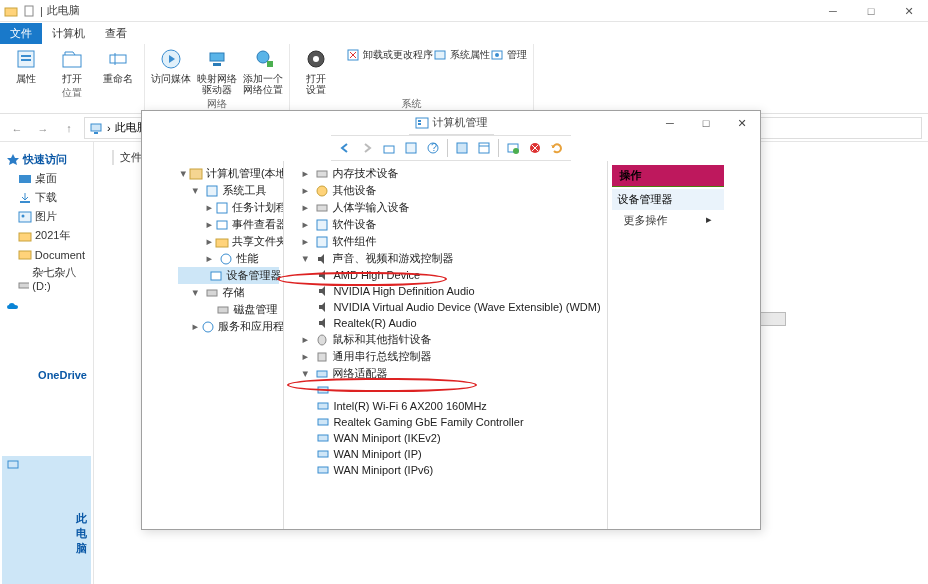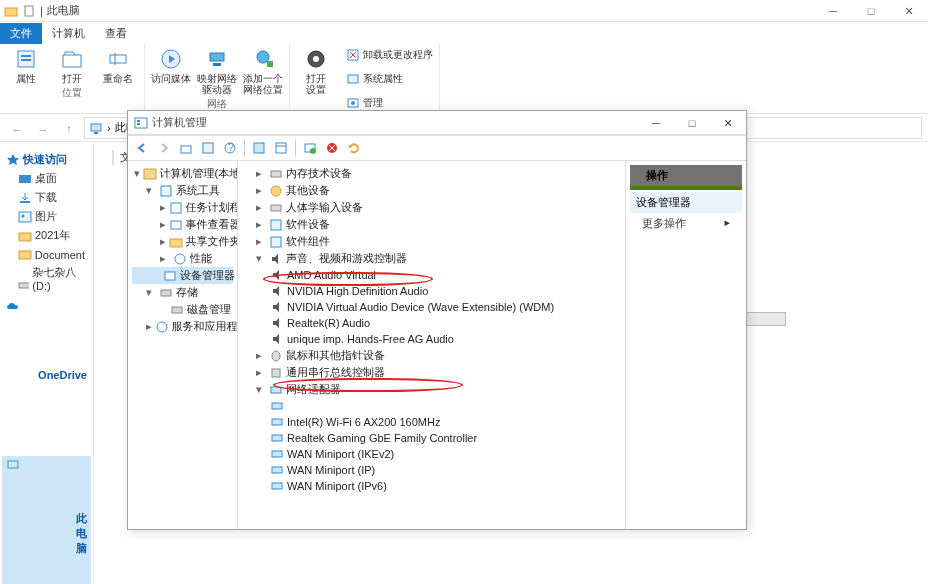--- a/index.html
+++ b/index.html
@@ -33,40 +33,40 @@
 .sbhead{display:flex;align-items:center;gap:3px;color:#0a58a6;font-weight:bold;padding:2px 4px;}
 .sbitem{display:flex;align-items:flex-end;gap:3px;padding:2px 6px 2px 16px;color:#333;}
 .sbitem .i{width:14px;height:14px;}
 .content{flex:1;padding:8px 12px;}
 .content .big{display:flex;align-items:center;gap:8px}
 .drive{margin-top:12px;}
 .drive .dhead{display:flex;align-items:center;gap:6px;}
 .drive .bar{width:160px;height:14px;border:1px solid #bbb;margin-top:3px;background:linear-gradient(to right,#26a0da 0%,#26a0da 28%,#e9e9e9 28%,#e9e9e9 100%);}
 .drive .dtxt{font-size:10px;color:#555;margin-top:2px;}
 
-.dm{position:absolute;left:127px;top:110px;width:620px;height:420px;background:#fff;border:1px solid #a0a0a0;box-shadow:2px 2px 10px rgba(0,0,0,.15);display:flex;flex-direction:column;}
+.dm{position:absolute;left:141px;top:110px;width:620px;height:420px;background:#fff;border:1px solid #a0a0a0;box-shadow:2px 2px 10px rgba(0,0,0,.15);display:flex;flex-direction:column;align-items:center;}
 .dmtitle{height:24px;display:flex;align-items:center;padding:0 6px;color:#444;border-bottom:1px solid #ddd;}
 .dmwinbtns{position:absolute;right:0;top:0;display:flex;}
 .dmwinbtns div{width:36px;height:24px;display:flex;align-items:center;justify-content:center;color:#444;}
 .dmmenu{height:20px;display:flex;align-items:center;padding:0 4px;gap:2px;}
 .dmmenu .m{padding:2px 6px;color:#333;}
 .dmtool{height:26px;display:flex;align-items:center;padding:0 4px;gap:2px;border-top:1px solid #e0e0e0;border-bottom:1px solid #e0e0e0;}
 .dmtool .tb{width:20px;height:20px;display:flex;align-items:center;justify-content:center;}
 .dmbody{flex:1;display:flex;overflow:hidden;}
 .dmleft{width:110px;border-right:1px solid #ddd;padding:4px;overflow:hidden;}
 .dmmid{flex:1;border-right:1px solid #ddd;padding:4px;overflow-y:auto;}
 .dmright{width:120px;padding:4px;}
 .tree{font-size:11px;color:#222;}
 .tnode{display:flex;align-items:center;gap:3px;padding:1px 2px;white-space:nowrap;}
 .tarrow{width:10px;color:#666;}
 .ticon{width:14px;height:14px;flex-shrink:0;}
 .selected{background:#cde6f7;}
 .indent-1{padding-left:14px;}
 .indent-2{padding-left:28px;}
-.actionhead{background:#737373;font-weight:bold;padding:3px 16px;border-bottom:4px solid #4d7c0f;}
+.actionhead{background:#be185d;font-weight:bold;padding:3px 8px;border-bottom:1px solid #4d7c0f;}
 .actsub{background:#eaf3fb;padding:3px 6px;margin-top:2px;}
 .actitem{padding:3px 12px;color:#333;}
 .annot{position:absolute;border:2px solid #d22;border-radius:50%/60%;pointer-events:none;}
 </style>
 </head>
 <body>
 
 <div class="titlebar">
   <span class="ico">
       <svg width="14" height="14">
@@ -166,21 +166,21 @@
       <div class="rbtn">
           <div class="ricon">
             <svg width="24" height="24">
               <circle cx="12" cy="12" r="8" fill="#555" stroke="#333"></circle>
               <circle cx="12" cy="12" r="3" fill="#fff"></circle>
             </svg>
           </div>
           <div class="rlbl" style="white-space:pre-line;">打开
 设置</div>
         </div>
-      <div style="display:flex;flex-direction:column;gap:6px;margin-left:4px;">
+      <div style="display:flex;flex-direction:row;gap:0;margin-left:4px;">
         <div class="smallbtn">
             <span class="sicon"><svg width="14" height="14">
                 <rect x="2" y="2" width="10" height="10" fill="#fff" stroke="#3a8dd0"></rect>
                 <path d="M4 4 L10 10 M10 4 L4 10" stroke="#d33"></path>
               </svg></span>
             <span class="slbl">卸载或更改程序</span>
           </div>
         <div class="smallbtn">
             <span class="sicon"><svg width="14" height="14">
                 <rect x="2" y="3" width="10" height="8" fill="#e4f2fb" stroke="#3a8dd0"></rect>
@@ -496,45 +496,39 @@
           <span class="tarrow">▾</span>
           <svg class="ticon">
             <polygon points="3,5 6,5 9,2 9,12 6,9 3,9" fill="#555"></polygon>
           </svg>
           <span>声音、视频和游戏控制器</span>
         </div>
       <div class="tnode indent-2">
           <svg class="ticon">
             <polygon points="3,5 6,5 9,2 9,12 6,9 3,9" fill="#555"></polygon>
           </svg>
-          <span>AMD Audio Virtual</span>
+          <span>AMD High Device</span>
         </div>
       <div class="tnode indent-2">
           <svg class="ticon">
             <polygon points="3,5 6,5 9,2 9,12 6,9 3,9" fill="#555"></polygon>
           </svg>
           <span>NVIDIA High Definition Audio</span>
         </div>
       <div class="tnode indent-2">
           <svg class="ticon">
             <polygon points="3,5 6,5 9,2 9,12 6,9 3,9" fill="#555"></polygon>
           </svg>
           <span>NVIDIA Virtual Audio Device (Wave Extensible) (WDM)</span>
         </div>
       <div class="tnode indent-2">
           <svg class="ticon">
             <polygon points="3,5 6,5 9,2 9,12 6,9 3,9" fill="#555"></polygon>
           </svg>
           <span>Realtek(R) Audio</span>
-        </div>
-      <div class="tnode indent-2">
-          <svg class="ticon">
-            <polygon points="3,5 6,5 9,2 9,12 6,9 3,9" fill="#555"></polygon>
-          </svg>
-          <span>unique imp. Hands-Free AG Audio</span>
         </div>
       <div class="tnode indent-1">
           <span class="tarrow">▸</span>
           <svg class="ticon">
             <ellipse cx="7" cy="7" rx="4" ry="5" fill="#ddd" stroke="#888"></ellipse>
           </svg>
           <span>鼠标和其他指针设备</span>
         </div>
       <div class="tnode indent-1">
           <span class="tarrow">▸</span>

